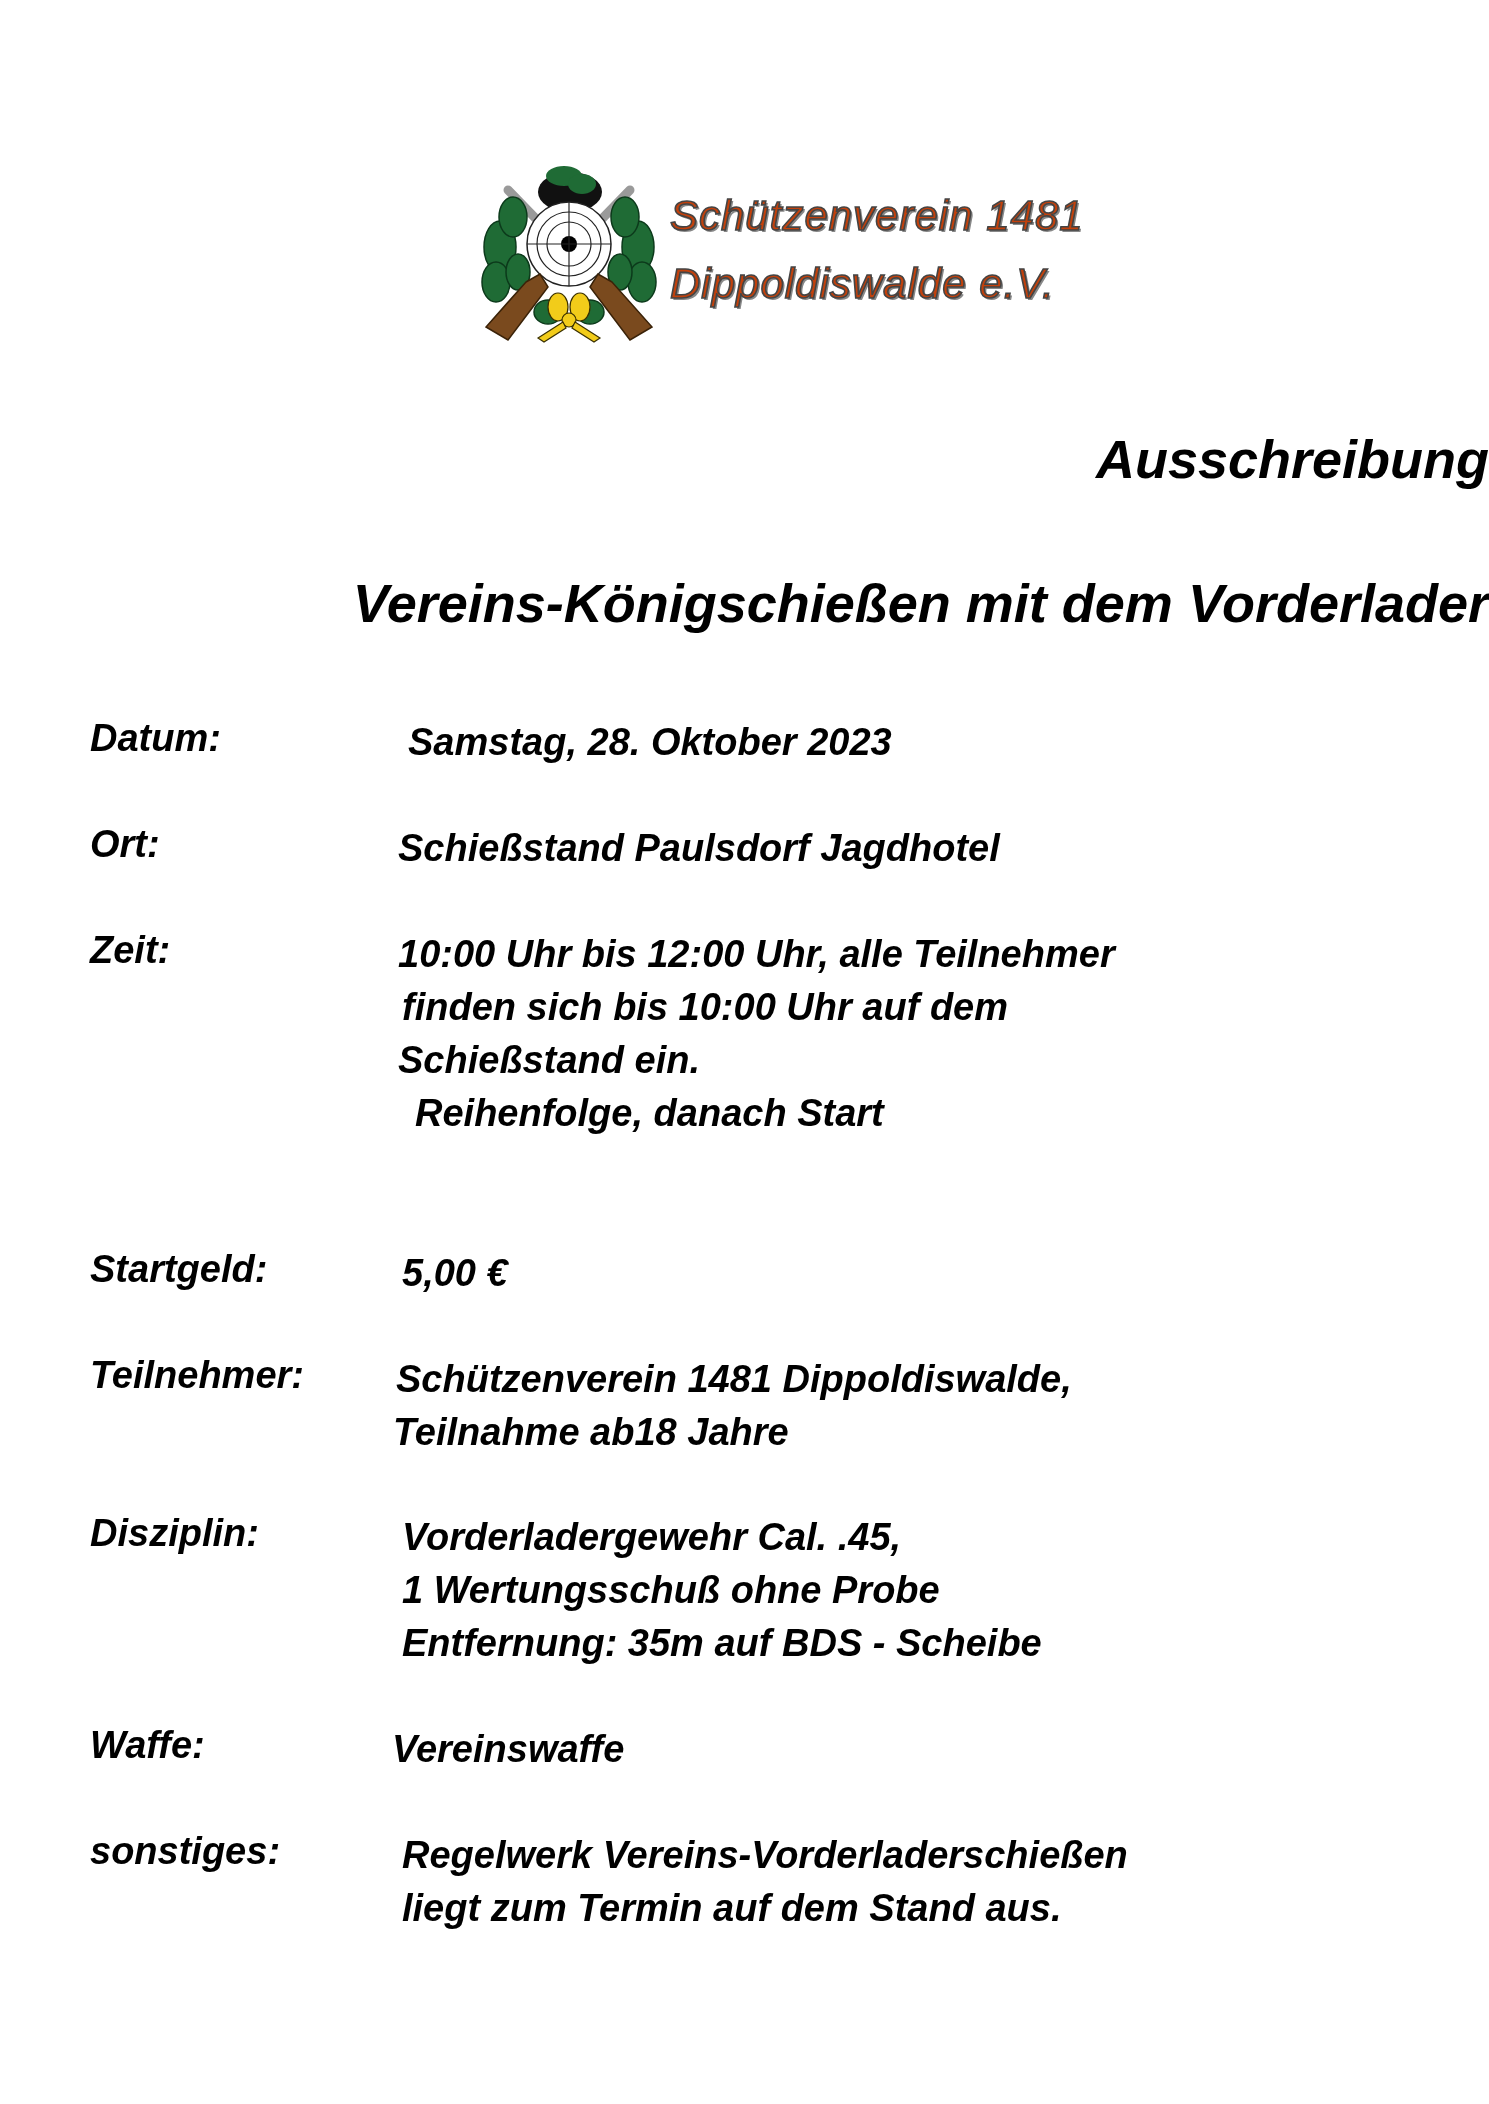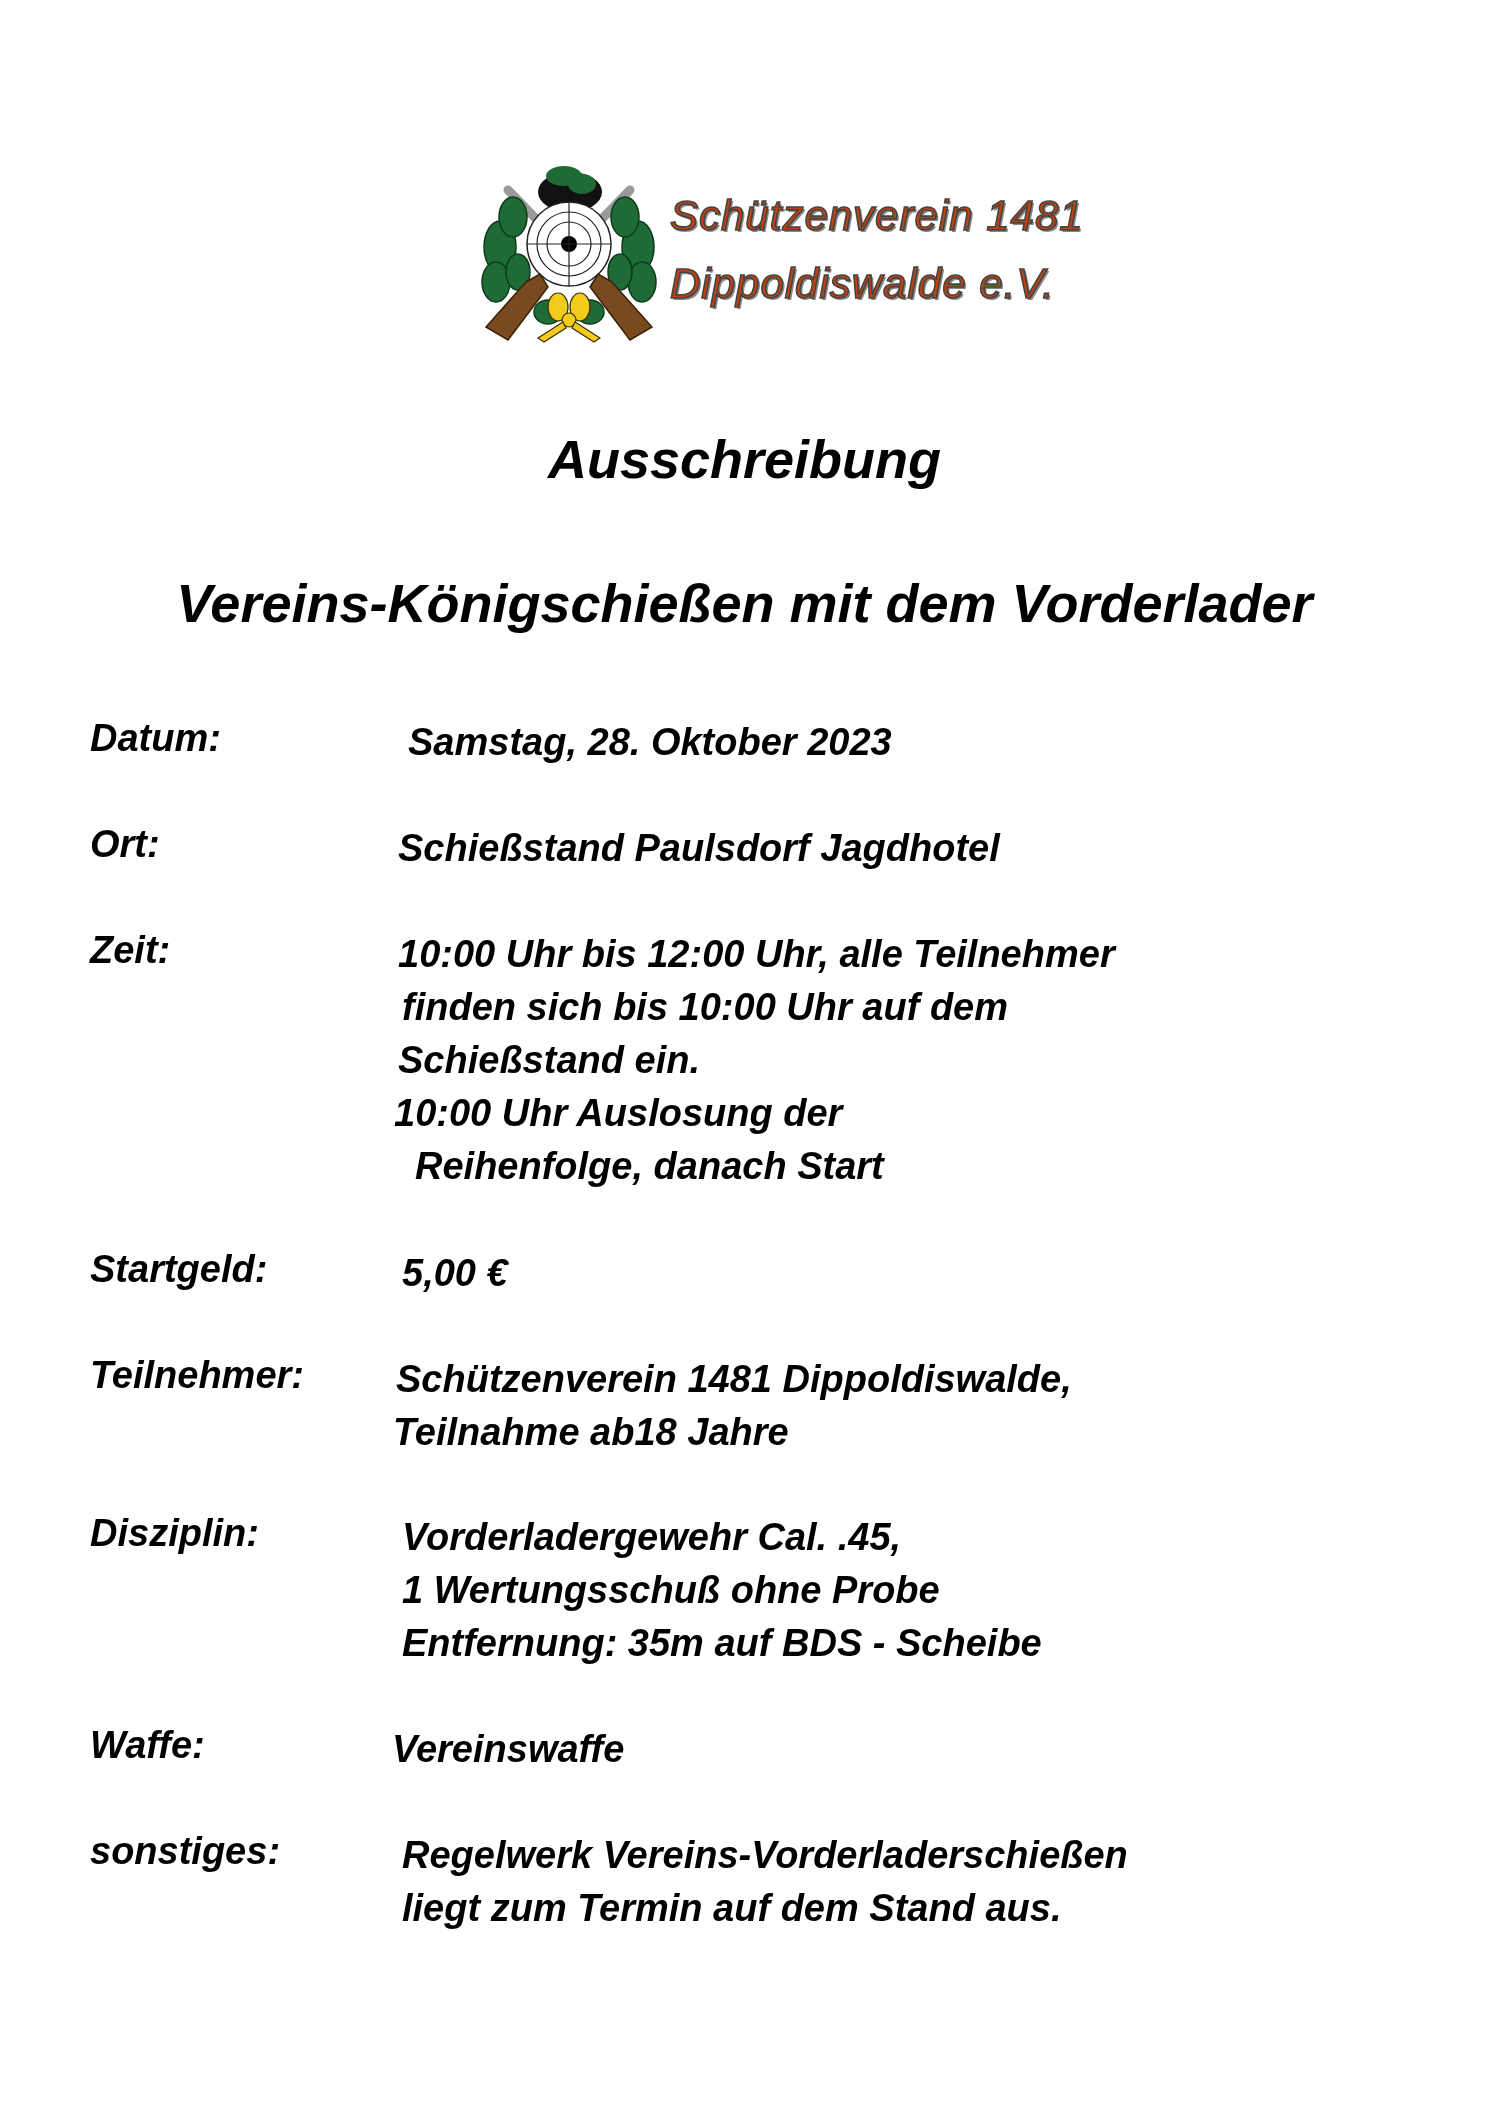--- a/index.html
+++ b/index.html
@@ -5,21 +5,21 @@
   html, body { margin: 0; padding: 0; background: #ffffff; }
   body { width: 1489px; height: 2104px; position: relative; overflow: hidden;
          font-family: "Liberation Sans", sans-serif; color: #000; }
   .logo { position: absolute; left: 478px; top: 162px; width: 560px; height: 185px; }
   .emblem { position: absolute; left: 0; top: 0; width: 182px; height: 182px; }
   .logo-text { position: absolute; left: 192px; font-family: "Liberation Sans", sans-serif;
                font-style: italic; font-size: 42px; color: #c2410c; letter-spacing: 1px;
                -webkit-text-stroke: 1.6px #444; text-shadow: 2px 2px 0 #888; white-space: nowrap; }
   .logo-line1 { top: 30px; }
   .logo-line2 { top: 98px; }
-  .title { position: absolute; left: 0; width: 1489px; text-align: center;
+  .title { position: absolute; left: 0; width: 1489px; text-align: right;
            font-weight: bold; font-style: italic; white-space: nowrap; }
   .t1 { top: 428px; font-size: 54px; }
   .t2 { top: 572px; font-size: 54px; }
   .row { position: absolute; left: 90px; width: 1300px; font-weight: bold; font-style: italic;
          font-size: 38px; line-height: 53px; }
   .lbl { position: absolute; left: 0; top: 0; white-space: nowrap; }
   .val { position: absolute; left: 305px; top: 4px; white-space: nowrap; }
   .val div { white-space: nowrap; }
 </style>
 </head>
@@ -86,21 +86,20 @@
     <div>Schießstand Paulsdorf Jagdhotel</div>
   </div>
 </div>
 
 <div class="row" style="top:924px">
   <span class="lbl">Zeit:</span>
   <div class="val" style="left:308px">
     <div>10:00 Uhr bis 12:00 Uhr, alle Teilnehmer</div>
     <div style="margin-left:4px">finden sich bis 10:00 Uhr auf dem</div>
     <div style="">Schießstand ein.</div>
-    <div style="margin-left:-4px">10:00 Uhr Auslosung der</div>
     <div style="margin-left:17px">Reihenfolge, danach Start</div>
   </div>
 </div>
 
 <div class="row" style="top:1243px">
   <span class="lbl">Startgeld:</span>
   <div class="val" style="left:312px">
     <div>5,00 €</div>
   </div>
 </div>

